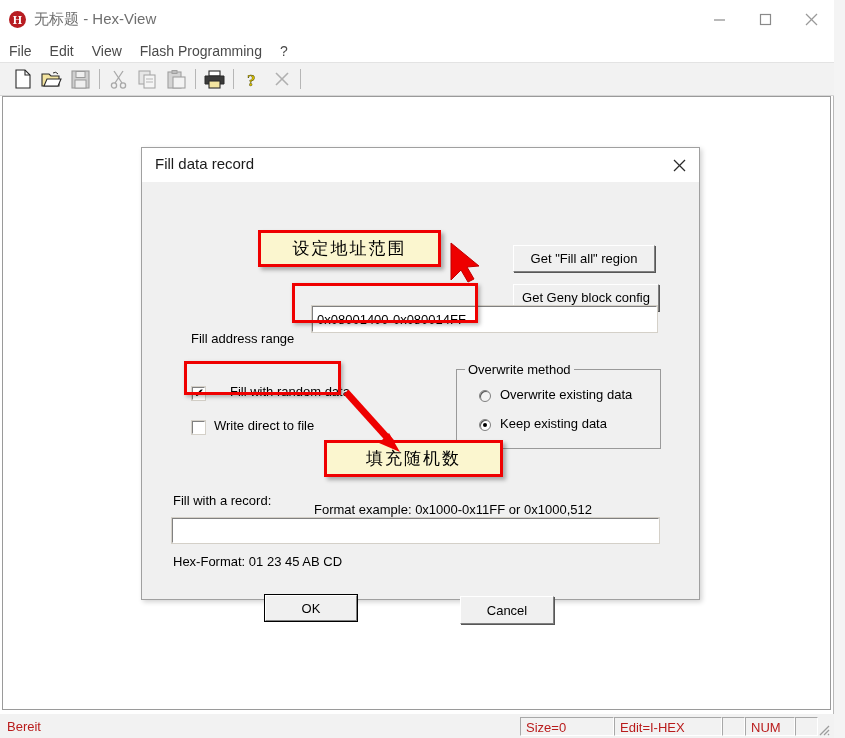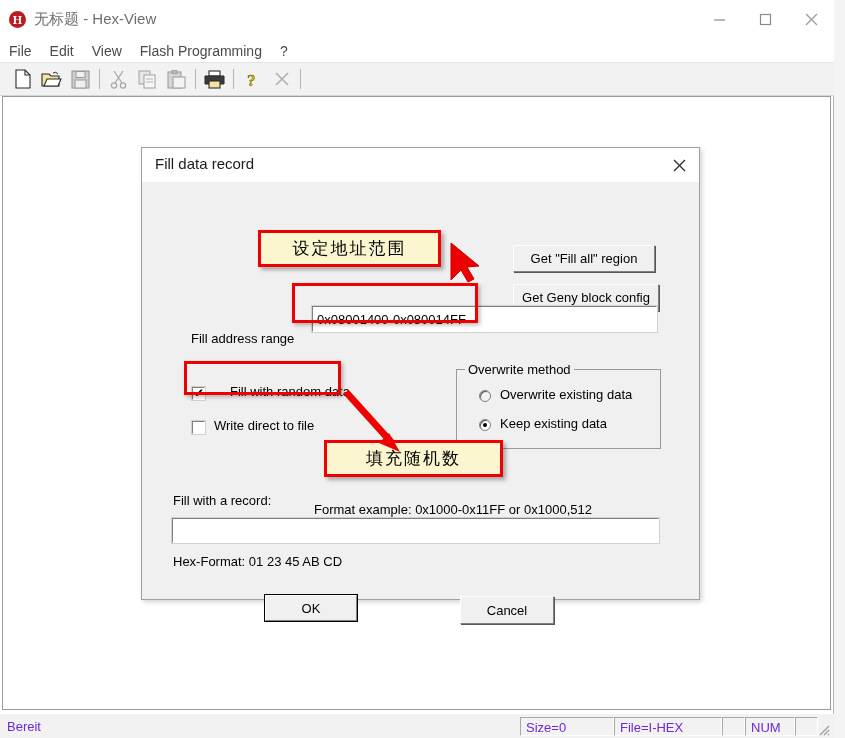--- a/index.html
+++ b/index.html
@@ -55,21 +55,21 @@
   .tsep{width:1px;height:20px;background:#b6b6b6;margin:0 4px;}
   
   .client{
     position:absolute;left:2px;top:96px;width:829px;height:614px;
     background:#ffffff;border:1px solid #9a9a9a;box-sizing:border-box;
   }
   
   .statusbar{
     position:absolute;left:0;top:714px;width:834px;height:24px;
     background:#f2f2f2;display:flex;align-items:center;
-    font-size:13px;color:#6d28d9;
+    font-size:13px;color:#b91c1c;
   }
   .status-left{margin-left:7px;}
   .status-pane{
     height:19px;line-height:19px;
     border-left:1px solid #a8a8a8;border-top:1px solid #a8a8a8;
     border-right:1px solid #ffffff;border-bottom:1px solid #ffffff;
     padding:0 5px;box-sizing:border-box;font-size:13px;
   }
   .grip{
     position:absolute;right:3px;bottom:2px;width:14px;height:14px;
@@ -344,21 +344,21 @@
     <g>
       <line x1="346" y1="392" x2="392" y2="443" stroke="#ee0000" stroke-width="7" stroke-linecap="butt"></line>
       <path d="M400,452 L379,443 L389,433 Z" fill="#ee0000"></path>
     </g>
   </svg>
 
   <div class="statusbar">
     <div class="status-left">Bereit</div>
     <div style="flex:1"></div>
     <div class="status-pane" style="width:94px">Size=0</div>
-    <div class="status-pane" style="width:108px">File=I-HEX</div>
+    <div class="status-pane" style="width:108px">Edit=I-HEX</div>
     <div class="status-pane" style="width:23px"></div>
     <div class="status-pane" style="width:50px">NUM</div>
     <div class="status-pane" style="width:23px;margin-right:16px;"></div>
   </div>
   <svg class="grip" viewBox="0 0 14 14">
     <line x1="13" y1="4" x2="4" y2="13" stroke="#9d9d9d" stroke-width="1.2"></line>
     <line x1="13" y1="8" x2="8" y2="13" stroke="#9d9d9d" stroke-width="1.2"></line>
     <line x1="13" y1="12" x2="12" y2="13" stroke="#9d9d9d" stroke-width="1.2"></line>
   </svg>
 

